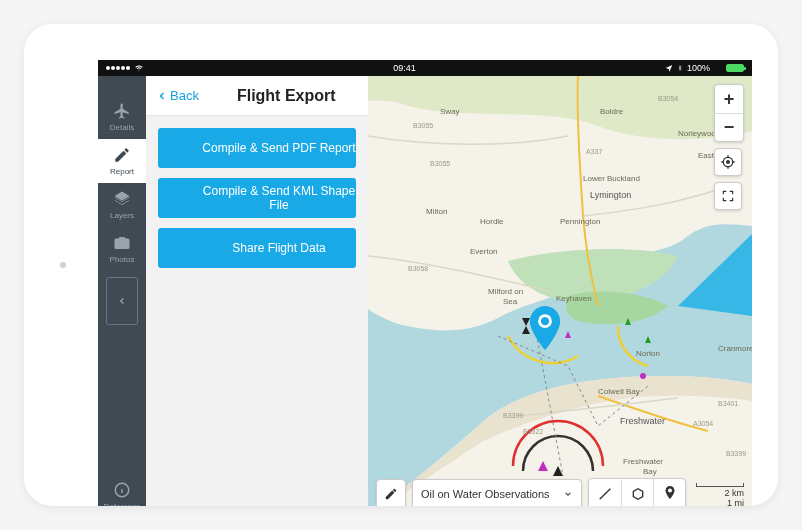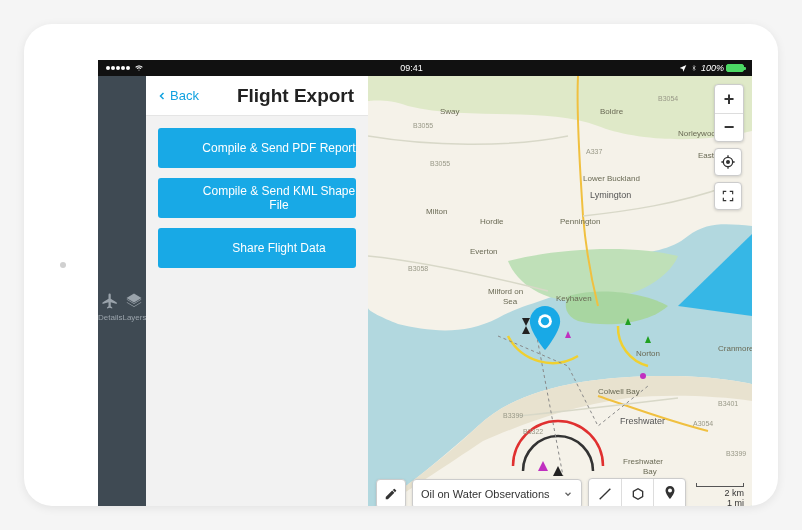--- a/index.html
+++ b/index.html
@@ -7,42 +7,42 @@
 .device-frame { position: absolute; left: 24px; top: 24px; width: 754px; height: 482px; background: #fff; border-radius: 28px; box-shadow: 0 2px 10px rgba(0,0,0,0.08); overflow: hidden; }
 .home-button { position: absolute; right: 32px; top: 50%; transform: translateY(-50%); width: 38px; height: 38px; border-radius: 50%; background: #fff; box-shadow: inset 0 0 0 2px #eee; }
 .side-dot { position: absolute; left: 36px; top: 50%; transform: translateY(-50%); width: 6px; height: 6px; border-radius: 50%; background: #d0d0d0; }
 .screen { position: absolute; left: 74px; top: 36px; width: 654px; height: 458px; background: #ddd; overflow: hidden; }
 
 .status-bar { height: 16px; background: #111; color: #fff; display: flex; align-items: center; justify-content: space-between; padding: 0 8px; font-size: 9px; }
 .status-left, .status-right { display: flex; align-items: center; gap: 4px; }
 .signal-dots { display: flex; gap: 1px; }
 .signal-dots span { width: 4px; height: 4px; border-radius: 50%; background: #fff; }
 .wifi-icon { width: 10px; height: 8px; }
-.battery { display: flex; align-items: center; gap: 2px; font-style: italic; }
+.battery { display: flex; align-items: center; gap: 16px; }
 .battery-pct { color: #fff; }
 .battery-body { width: 18px; height: 8px; border: 1px solid #4cd964; border-radius: 2px; position: relative; }
 .battery-body::after { content:''; position:absolute; right:-3px; top:2px; width:2px; height:3px; background:#4cd964; border-radius:0 1px 1px 0;}
 .battery-fill { background:#4cd964; width:100%; height:100%; }
 
 .app { position: absolute; left:0; top:16px; right:0; bottom:0; display:flex; }
 
-.sidebar { width: 48px; background: #3f4a53; display:flex; align-items:center; padding-top:19px; color:#9aa3ab; font-size:8px; }
+.sidebar { width: 48px; background: #3f4a53; display:flex; flex-direction:column; align-items:center; padding-top:19px; color:#9aa3ab; font-size:8px; }
 .sidebar-item { width:100%; display:flex; flex-direction:column; align-items:center; padding:7px 0; gap:3px; cursor:pointer; }
 .sidebar-item.active { background:#fff; color:#3f4a53; }
 .sidebar-item svg { width:18px; height:18px; }
 .sidebar-item .lbl { font-size:8px; }
 .sidebar-collapse { margin-top:6px; width:32px; height:48px; border:1px solid #6b7680; border-radius:3px; display:flex; align-items:center; justify-content:center; color:#9aa3ab; }
 .sidebar-spacer { flex:1; }
 .sidebar-bottom { width:100%; }
 
 .panel { width: 222px; background:#f2f2f2; display:flex; flex-direction:column; }
 .panel-header { height:40px; background:#fff; display:flex; align-items:center; padding:0 10px; gap:10px; border-bottom:1px solid #e5e5e5; }
 .back-btn { color:#11a2e0; font-size:13px; display:flex; align-items:center; gap:2px; cursor:pointer; }
 .back-btn svg { width:12px; height:12px; }
-.panel-title { font-size:19px; font-weight:600; color:#222;padding-left:28px; }
+.panel-title { font-size:16px; font-weight:600; color:#222;padding-left:28px; }
 .panel-body { padding:12px; display:flex; flex-direction:column; gap:10px; }
 .action-btn { background:#18a9e6; color:#fff; border:none; border-radius:3px; height:40px; font-size:12px; font-weight:500; cursor:pointer;padding-left:44px; }
 .help-text { font-size:10px; color:#9ea3a8; line-height:1.4; padding:4px 2px 0; }
 
 .map-area { flex:1; position:relative; overflow:hidden; }
 .map-bg { position:absolute; inset:0; }
 
 .map-controls-tr { position:absolute; top:8px; right:8px; display:flex; flex-direction:column; gap:6px; }
 .zoom-group { background:#fff; border:1px solid #ccc; border-radius:4px; overflow:hidden; box-shadow:0 1px 3px rgba(0,0,0,0.15); }
 .zoom-btn { width:28px; height:28px; display:flex; align-items:center; justify-content:center; font-size:18px; font-weight:600; color:#333; cursor:pointer; }
@@ -102,20 +102,26 @@
     </div>
 
     <div class="app">
 
       <div class="sidebar">
         <div class="sidebar-item">
           <svg viewBox="0 0 24 24" fill="currentColor">
               <path d="M21 16v-2l-8-5V3.5a1.5 1.5 0 00-3 0V9l-8 5v2l8-2.5V19l-2 1.5V22l3.5-1 3.5 1v-1.5L13 19v-5.5l8 2.5z"></path>
             </svg>
           <span class="lbl">Details</span>
+        </div>
+        <div class="sidebar-item active">
+          <svg viewBox="0 0 24 24" fill="currentColor">
+              <path d="M3 17.25V21h3.75L17.81 9.94l-3.75-3.75L3 17.25zM20.71 7.04a1 1 0 000-1.41l-2.34-2.34a1 1 0 00-1.41 0l-1.83 1.83 3.75 3.75 1.83-1.83z"></path>
+            </svg>
+          <span class="lbl">Report</span>
         </div>
         <div class="sidebar-item">
           <svg viewBox="0 0 24 24" fill="currentColor">
               <path d="M12 2L2 8l10 6 10-6-10-6zm0 13L3 9.5 2 10l10 6 10-6-1-.5L12 15zm0 4L3 13.5 2 14l10 6 10-6-1-.5L12 19z"></path>
             </svg>
           <span class="lbl">Layers</span>
         </div>
         <div class="sidebar-item">
           <svg viewBox="0 0 24 24" fill="currentColor">
               <path d="M12 9a4 4 0 100 8 4 4 0 000-8zm8-3h-3l-2-2H9L7 6H4a2 2 0 00-2 2v10a2 2 0 002 2h16a2 2 0 002-2V8a2 2 0 00-2-2z"></path>

